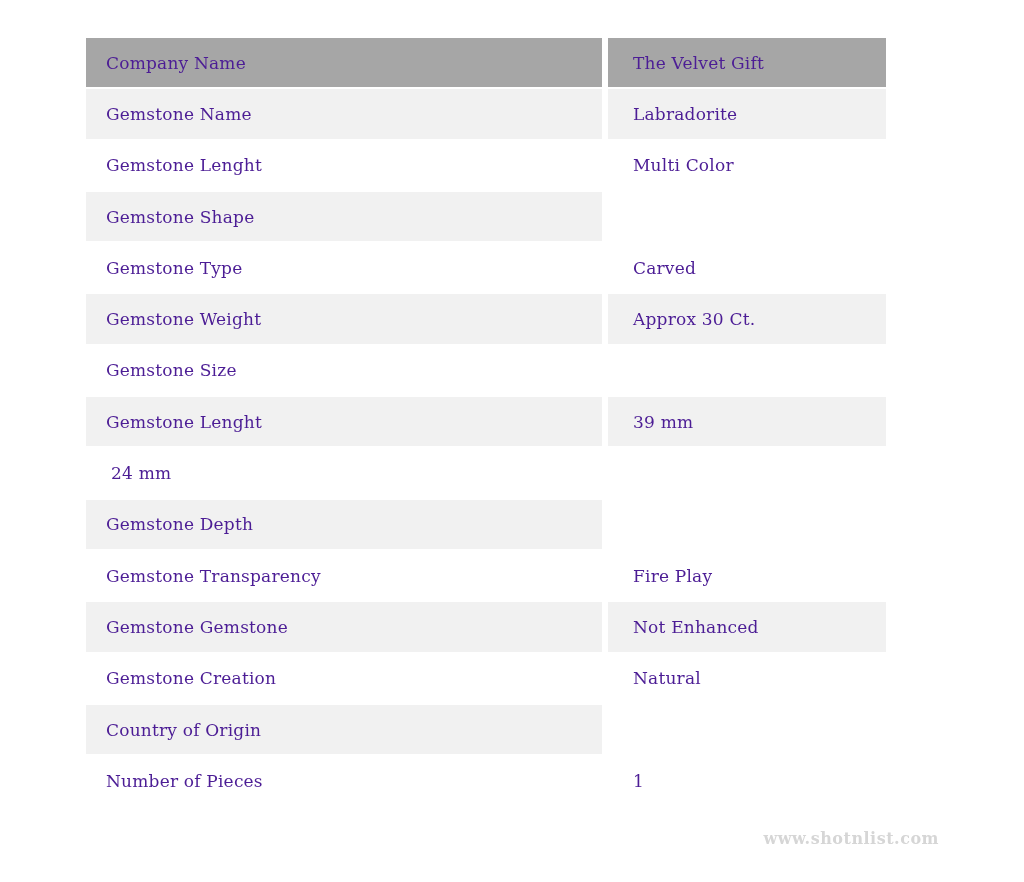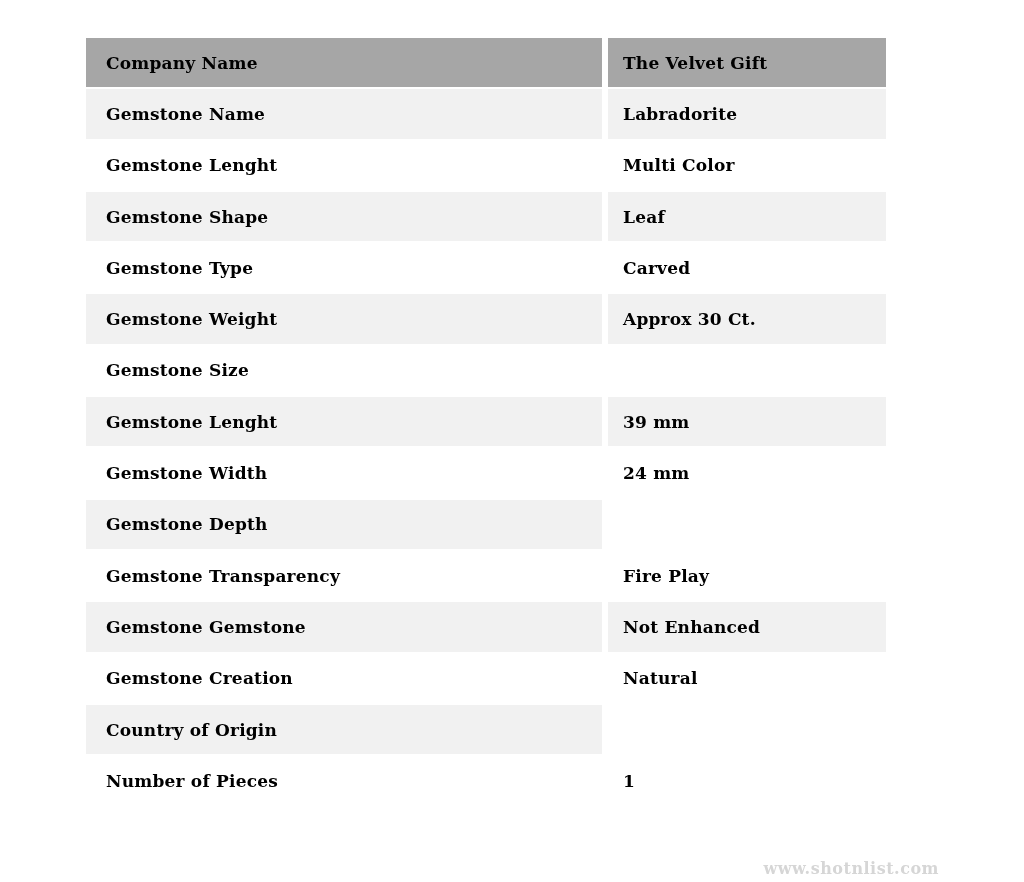--- a/index.html
+++ b/index.html
@@ -24,46 +24,46 @@
   }
   .row {
     display: flex;
     column-gap: 6px;
     height: 49.3px;
   }
   .cell {
     display: flex;
     align-items: center;
     box-sizing: border-box;
-    font-weight: bold;
+    font-weight: normal;
     font-size: 17px;
-    color: #000000;
+    color: #4c1d95;
     letter-spacing: 0.2px;
   }
   .cell.label {
     width: 516px;
     padding-left: 20px;
   }
   .cell.value {
     width: 278px;
-    padding-left: 15px;
+    padding-left: 25px;
   }
   .row.header .cell {
     background: #a6a6a6;
   }
   .row.alt .cell {
     background: #f1f1f1;
   }
   .row.plain .cell {
     background: #ffffff;
   }
   .watermark {
     position: absolute;
     left: 86px;
-    top: 859px;
+    top: 829px;
     width: 853px;
     text-align: right;
     font-weight: bold;
     font-size: 16px;
     color: #d6d6d6;
     letter-spacing: 0.5px;
   }
 </style>
 </head>
 <body>
@@ -80,21 +80,20 @@
     <div class="cell value">Labradorite</div>
   </div>
 
   <div class="row plain">
     <div class="cell label">Gemstone Lenght</div>
     <div class="cell value">Multi Color</div>
   </div>
 
   <div class="row alt">
     <div class="cell label">Gemstone Shape</div>
-    <div class="cell value">Leaf</div>
   </div>
 
   <div class="row plain">
     <div class="cell label">Gemstone Type</div>
     <div class="cell value">Carved</div>
   </div>
 
   <div class="row alt">
     <div class="cell label">Gemstone Weight</div>
     <div class="cell value">Approx 30 Ct.</div>
@@ -103,21 +102,20 @@
   <div class="row plain">
     <div class="cell label">Gemstone Size</div>
   </div>
 
   <div class="row alt">
     <div class="cell label">Gemstone Lenght</div>
     <div class="cell value">39 mm</div>
   </div>
 
   <div class="row plain">
-    <div class="cell label">Gemstone Width</div>
     <div class="cell value">24 mm</div>
   </div>
 
   <div class="row alt">
     <div class="cell label">Gemstone Depth</div>
   </div>
 
   <div class="row plain">
     <div class="cell label">Gemstone Transparency</div>
     <div class="cell value">Fire Play</div>

